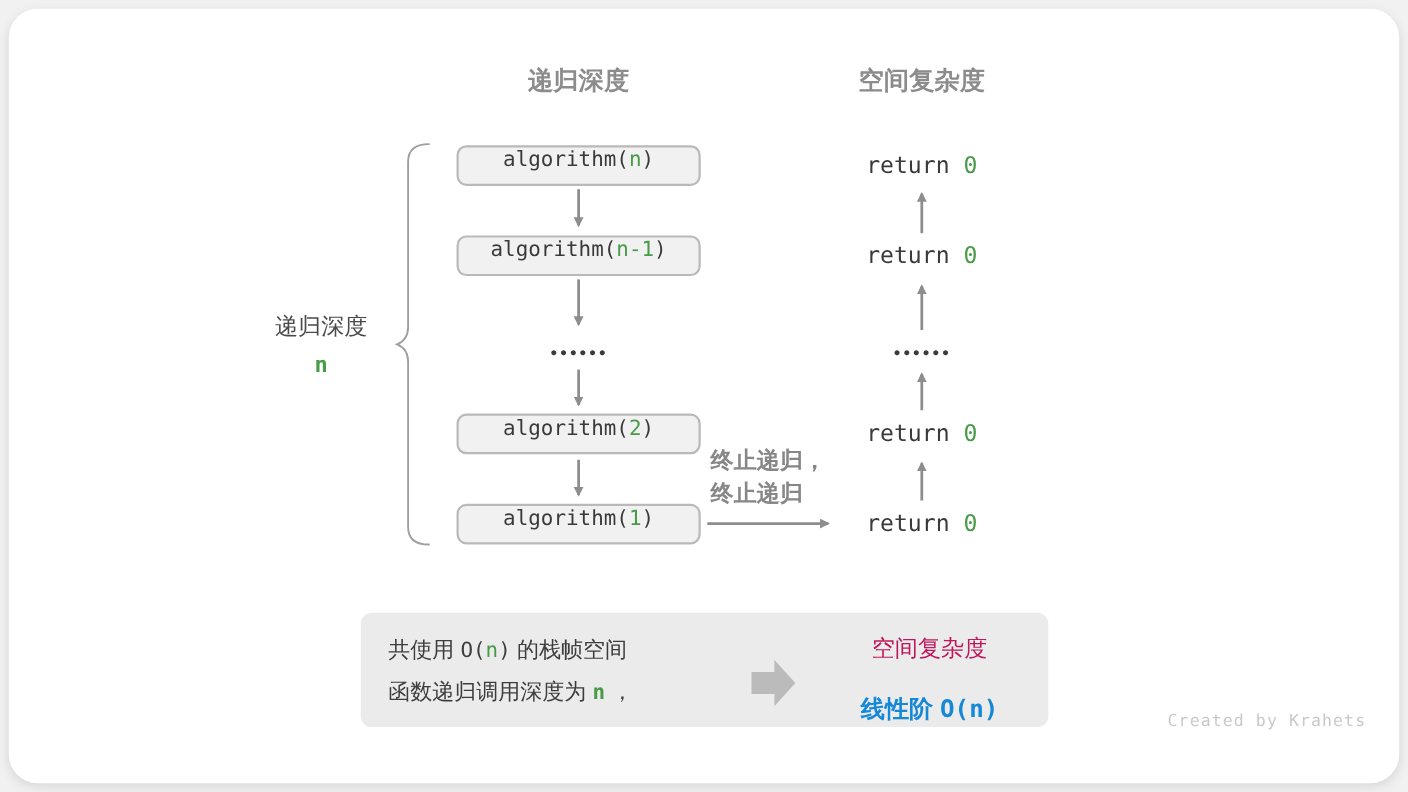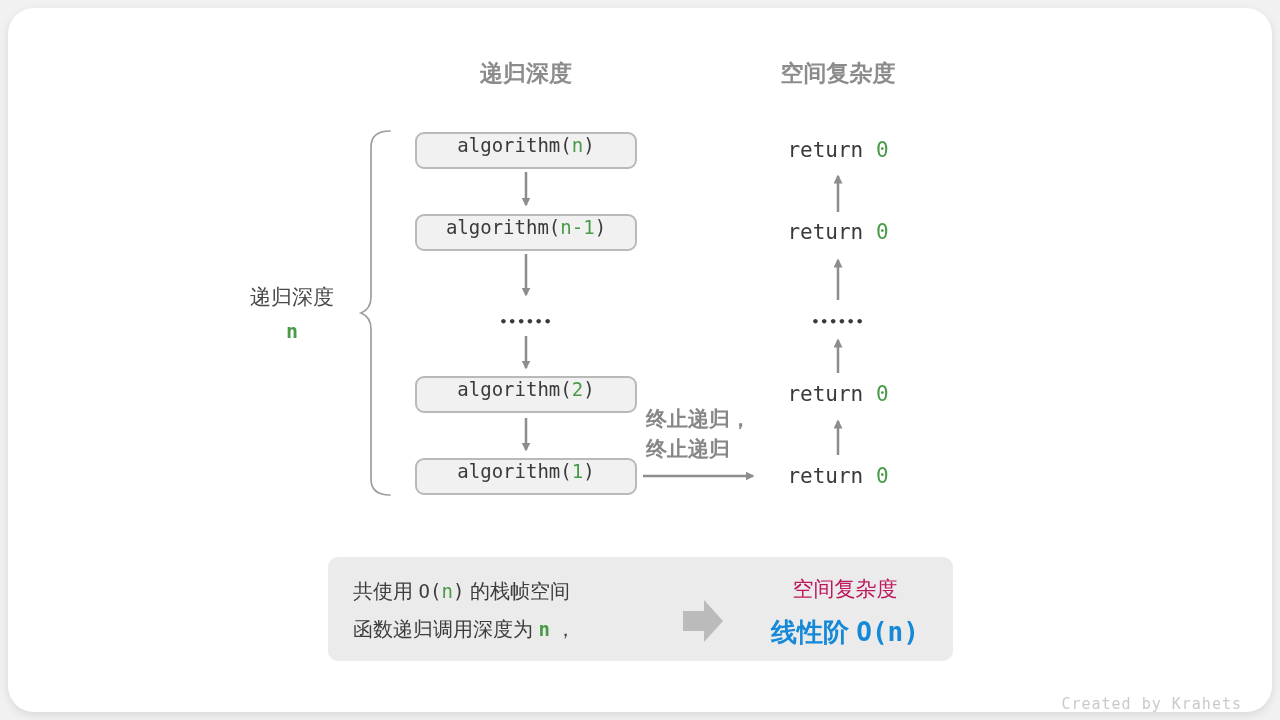--- a/index.html
+++ b/index.html
@@ -50,21 +50,21 @@
   }
   .panel{
     width:625px;height:104px;background:#ebebec;border-radius:10px;
   }
   .panel-left{
     font-size:20px;color:#3d3d3d;line-height:38px;white-space:nowrap;
   }
   .panel-left .mono{font-size:19px;}
   .panel-right{width:190px;text-align:center;}
   .pr1{font-size:21px;font-weight:normal;color:#be185d;}
-  .pr2{font-size:26px;font-weight:bold;margin-top:12px;white-space:nowrap;}
+  .pr2{font-size:22px;font-weight:bold;margin-top:27px;white-space:nowrap;}
   .credit{
     width:220px;text-align:right;
     font-family:"DejaVu Sans Mono","Liberation Mono",monospace;
     font-size:15px;color:#c9c9c9;letter-spacing:1px;
   }
   svg.overlay{position:absolute;left:0;top:0;pointer-events:none;}
 </style>
 </head>
 <body>
 
@@ -143,13 +143,13 @@
   <div><span>函数递归调用深度为 </span><span class="mono green" style="font-weight:bold;">n</span><span> ，</span></div>
 </div>
 <svg class="abs" style="left:683px;top:600px;" width="40" height="42" viewBox="0 0 40 42">
   <polygon points="0,11 21,11 21,0 40,21 21,42 21,31 0,31" fill="#bbbbbb"></polygon>
 </svg>
 <div class="abs panel-right" style="left:750px;top:575px;">
   <div class="pr1">空间复杂度</div>
   <div class="pr2 blue"><span>线性阶 </span><span class="mono" style="font-weight:bold;"><span>O(</span><span>n</span><span>)</span></span></div>
 </div>
 
-<div class="abs credit" style="left:1022px;top:695px;">Created by Krahets</div>
+<div class="abs credit" style="left:1022px;top:646px;">Created by Krahets</div>
 
 </body></html>

